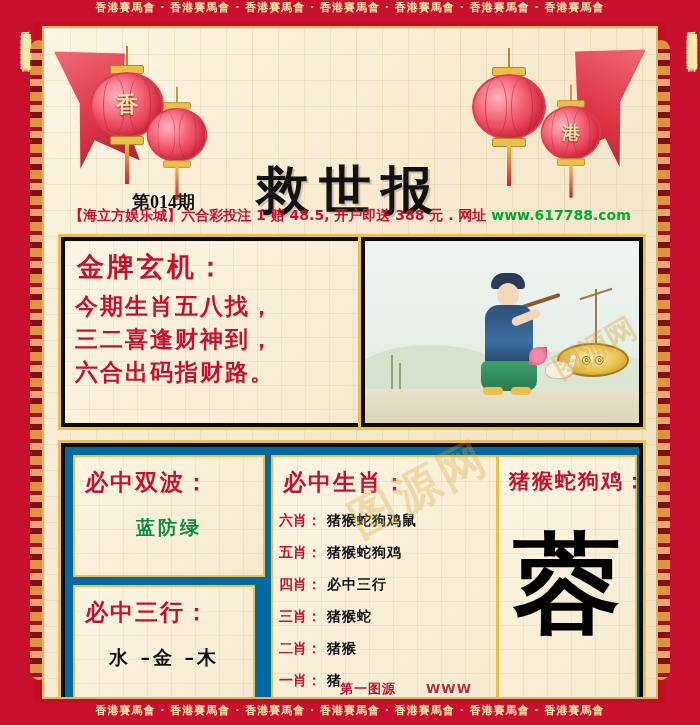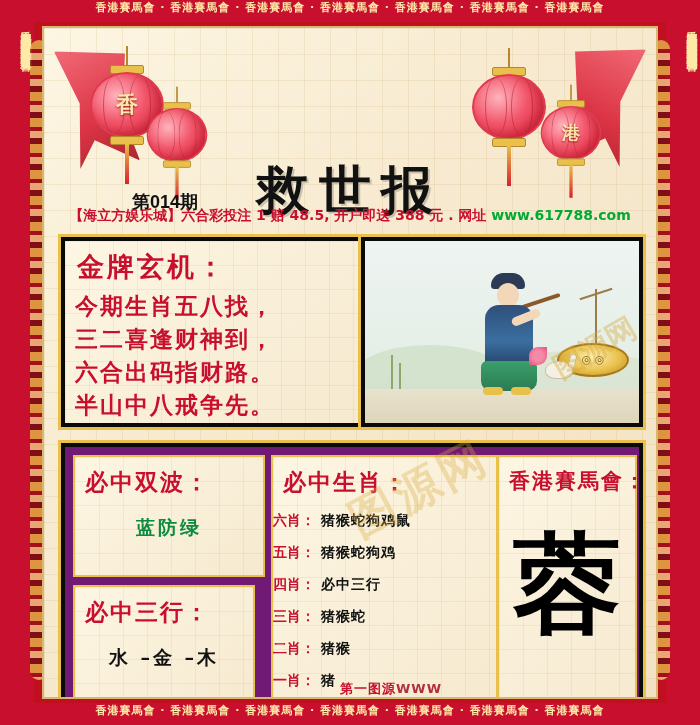--- a/index.html
+++ b/index.html
@@ -141,21 +141,21 @@
     position:absolute; left:0; right:0; top: 128px;
     text-align:center;
     font-family:"DejaVu Serif","Liberation Serif", serif;
     font-size: 52px; font-weight:bold;
     color:#111; letter-spacing: 10px;
     text-shadow: 2px 2px 0 rgba(0,0,0,.18);
   }
   .issue {
     position:absolute; left: 88px; top: 162px;
     font-size: 18px; font-weight:bold; color:#111;
-    font-family:Liberation Sans, sans-serif;
+    font-family:Liberation Serif, serif;
   }
   .adbar {
     position:absolute; left: 18px; right: 18px; top: 179px;
     text-align:center; font-size: 14px; color:#c8102e; font-weight:bold;
     white-space:nowrap;
   }
   .adbar .host { color:#0a3; }
 
   
   .panel {
@@ -272,21 +272,21 @@
     background:#9b7d4a; transform:rotate(-18deg);
   }
   .reed1, .reed2 {
     position:absolute; bottom:34px; width:2px; height:34px; background:#8fa86a;
   }
   .reed1 { left:26px; }
   .reed2 { left:34px; height:26px; }
 
   
   .lower { left: 14px; top: 412px; width: 588px; height: 278px; }
-  .lower-inner { position:absolute; inset:4px; background:#701a75; }
+  .lower-inner { position:absolute; inset:4px; background:#0369a1; }
 
   .sub {
     position:absolute;
     background: linear-gradient(135deg,#fdf6e3 0%, #f6e9cf 100%);
     border:2px solid #e8c04a;
   }
   .sub::before {
     content:""; position:absolute; inset:0;
     background-image:
       repeating-linear-gradient(to right, rgba(200,170,110,.16) 0 1px, transparent 1px 24px),
@@ -308,21 +308,21 @@
   .sub-head.sm { font-size: 21px; }
   .sub-value {
     position:absolute; left:0; right:0; top: 58px;
     text-align:center;
     font-family:"DejaVu Serif","Liberation Serif", serif;
     font-size: 19px; font-weight:bold; color:#111; letter-spacing:3px;
   }
   .sub-value.green { color:#0c8a3e; }
 
   .zodiac-rows {
-    position:absolute; left: 0; right: 8px; top: 48px;
+    position:absolute; left: 6px; right: 8px; top: 48px;
     font-family:"DejaVu Serif","Liberation Serif", serif;
   }
   .zrow {
     display:flex; align-items:center; gap:6px;
     height: 32px; font-size: 14px; font-weight:bold;
   }
   .zrow .lbl { color:#c8102e; width: 42px; white-space:nowrap; }
   .zrow .vals { color:#111; letter-spacing:1px; white-space:nowrap; }
 
   .bigchar {
@@ -338,21 +338,21 @@
     font-size: 46px; font-weight:bold; color:rgba(215,170,60,.33);
     transform: rotate(-28deg);
     letter-spacing: 4px; pointer-events:none;
     font-family:"DejaVu Serif","Liberation Serif", serif;
   }
   .watermark2 {
     position:absolute; left: 340px; top: 680px;
     font-size: 13px; font-weight:bold; color:#c8102e;
     letter-spacing:1px;
   }
-  .watermark2 .w { color:#b03040; }
+  .watermark2 .w { color:#b03040;margin-left:30px; }
   .diag-mark {
     position:absolute; right: 16px; top: 300px;
     font-size: 30px; font-weight:bold; color:rgba(215,170,60,.4);
     transform: rotate(-30deg);
     font-family:"DejaVu Serif","Liberation Serif", serif;
   }
 </style>
 </head>
 <body>
 
@@ -413,21 +413,20 @@
       <span>【海立方娱乐城】六合彩投注 1 赔 48.5, 开户即送 388 元 . 网址 </span><span class="host">www.617788.com</span>
     </div>
 
     <div class="panel oracle">
       <div class="panel-inner">
         <div class="oracle-heading">金牌玄机：</div>
         <div class="oracle-lines">
           <div>今期生肖五八找，</div>
           <div>三二喜逢财神到，</div>
           <div>六合出码指财路。</div>
-          <div>半山中八戒争先。</div>
         </div>
       </div>
     </div>
 
     <div class="panel illus">
       <div class="illus-canvas">
         <div class="hill"></div>
         <div class="hill2"></div>
         <div class="ground"></div>
         <div class="reed1"></div>
@@ -488,21 +487,21 @@
               <span class="vals">猪猴</span>
             </div>
             <div class="zrow">
               <span class="lbl">一肖：</span>
               <span class="vals">猪</span>
             </div>
           </div>
         </div>
 
         <div class="sub sub-code">
-          <div class="sub-head sm">香港賽馬會：</div>
+          <div class="sub-head sm">猪猴蛇狗鸡：</div>
           <div class="bigchar">蓉</div>
         </div>
 
       </div>
     </div>
 
     <div class="watermark">图源网</div>
   </div>
 
   <div class="watermark2">

